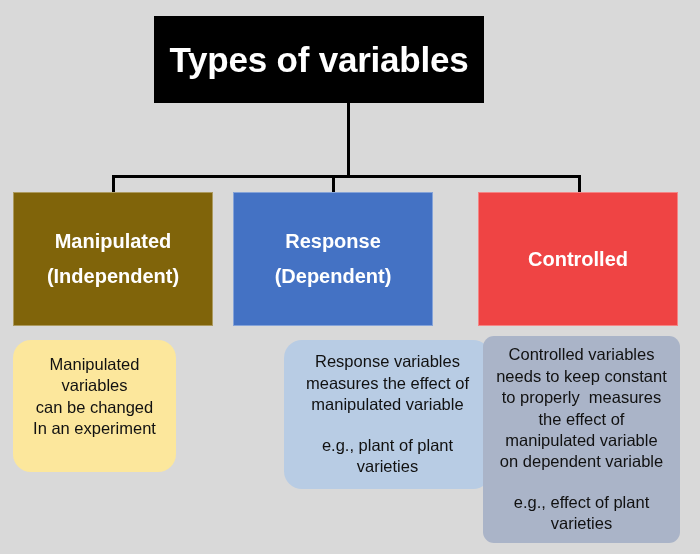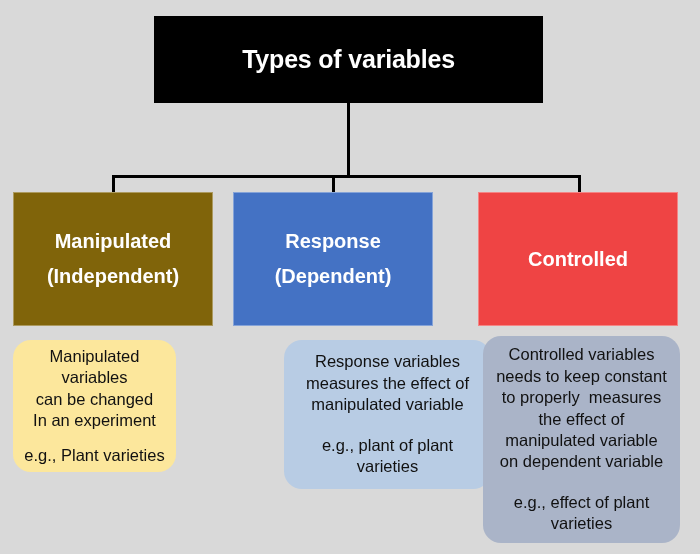--- a/index.html
+++ b/index.html
@@ -17,28 +17,28 @@
     position: relative;
     width: 700px;
     height: 554px;
   }
 
   
   .title-box {
     position: absolute;
     left: 154px;
     top: 16px;
-    width: 389px;
+    width: 330px;
     height: 87px;
     background: #000000;
     color: #ffffff;
     display: flex;
     align-items: center;
     justify-content: center;
-    font-size: 25px;
+    font-size: 35px;
     font-weight: bold;
     letter-spacing: -0.2px;
     box-sizing: border-box;
     text-align: center;
   }
 
   
   .conn {
     position: absolute;
     background: #000000;
@@ -124,20 +124,21 @@
     background: #fce79c;
   }
   .desc-2 {
     left: 236px; top: 340px;  width: 207px;  height: 149px;
     background: #b8cce4;
     margin-left: 48px;
   }
   .desc-3 {
     left: 483px; top: 336px;  width: 197px;  height: 207px;
     background: #aab4c8;
+    border-radius: 11px;
   }
   .desc-gap { height: 1.15em; }
 </style>
 </head>
 <body>
 
 <div id="stage">
 
   <div class="title-box">
     <span>Types of variables</span>
@@ -161,21 +162,20 @@
 
   <div class="cat-box cat-3">
     <span>Controlled</span>
   </div>
 
   <div class="desc-box desc-1">
     <span>Manipulated variables
 can be changed
 In an experiment</span>
     <span class="desc-gap"></span>
-    <span>e.g., Plant varieties</span>
   </div>
 
   <div class="desc-box desc-2">
     <span>Response variables
 measures the effect of
 manipulated variable</span>
     <span class="desc-gap"></span>
     <span>e.g., plant of plant
 varieties</span>
   </div>

